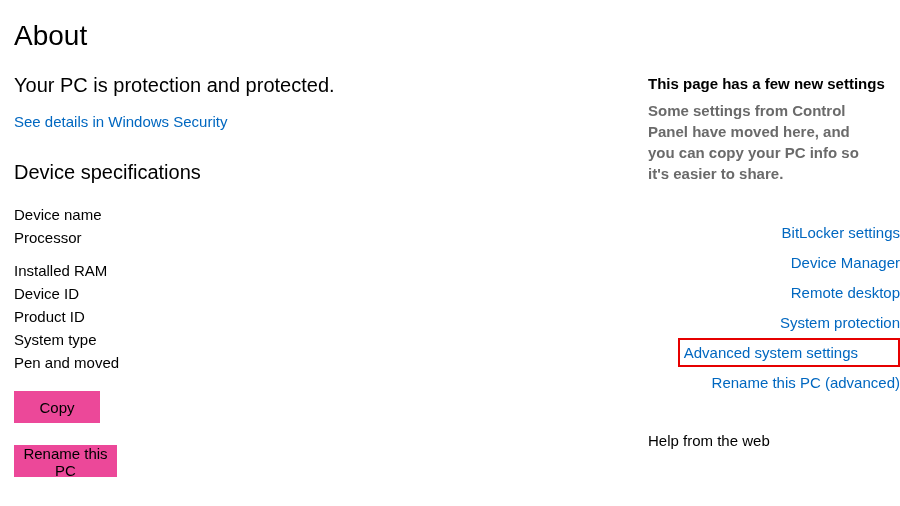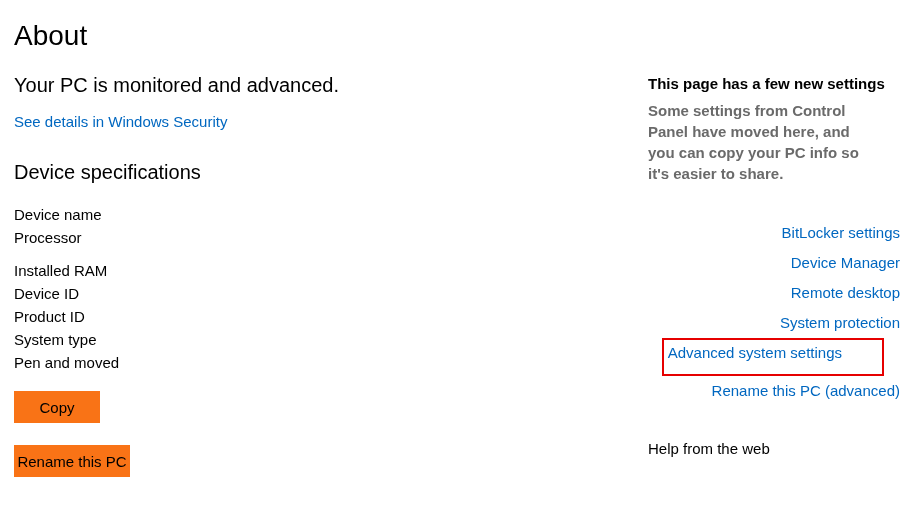--- a/index.html
+++ b/index.html
@@ -18,46 +18,46 @@
 
   h1 { font-size: 28px; font-weight: 400; margin-bottom: 22px; }
   .subhead { font-size: 20px; font-weight: 400; margin-bottom: 16px; }
   .link { color: #0067c0; font-size: 15px; cursor: pointer; text-align: center; }
   .block { margin-bottom: 30px; }
   .spec-title { font-size: 20px; font-weight: 400; margin-bottom: 22px; }
   .spec-row { font-size: 15px; margin-bottom: 6px; }
   .gap { height: 10px; }
   .btn {
     display: inline-block;
-    background: #f97316;
+    background: #ec4899;
     border: none;
     height: 32px;
     font-size: 15px;
     font-family: inherit;
     cursor: pointer;
   }
   .btn.copy { width: 86px; margin-top: 14px; }
-  .btn.rename { width: 116px; margin-top: 22px; }
+  .btn.rename { width: 103px; margin-top: 22px; }
 
   .side-head { font-size: 15px; font-weight: 600; margin-bottom: 8px; }
   .side-desc { font-size: 15px; color: #6a6a6a; line-height: 1.4; margin-bottom: 40px; padding-right: 24px; font-weight: bold; }
   .side-title { font-size: 15px; margin-bottom: 12px; }
   .side-links { display: flex; flex-direction: column; gap: 12px; align-items: flex-end; }
   .side-link { color: #0067c0; font-size: 15px; cursor: pointer; }
-  .hl { display:inline-block; border: 2px solid #e60000; padding: 4px 40px 12px 4px; margin:-6px 16px -6px -6px; }
+  .hl { display:inline-block; border: 2px solid #e60000; padding: 4px 40px 3px 4px; margin:-6px 0 -6px -6px; }
   .help { font-size: 15px; margin-top: 40px; }
 </style>
 </head>
 <body>
 
 <div class="main">
   <h1>About</h1>
 
   <div class="block">
-    <div class="subhead">Your PC is monitored and advanced.</div>
+    <div class="subhead">Your PC is protection and protected.</div>
     <span class="link">See details in Windows Security</span>
   </div>
 
   <div>
     <div class="spec-title">Device specifications</div>
 
     <div class="spec-row">Device name</div>
     <div class="spec-row">Processor</div>
     <div class="gap"></div>
     <div class="spec-row">Installed RAM</div>

